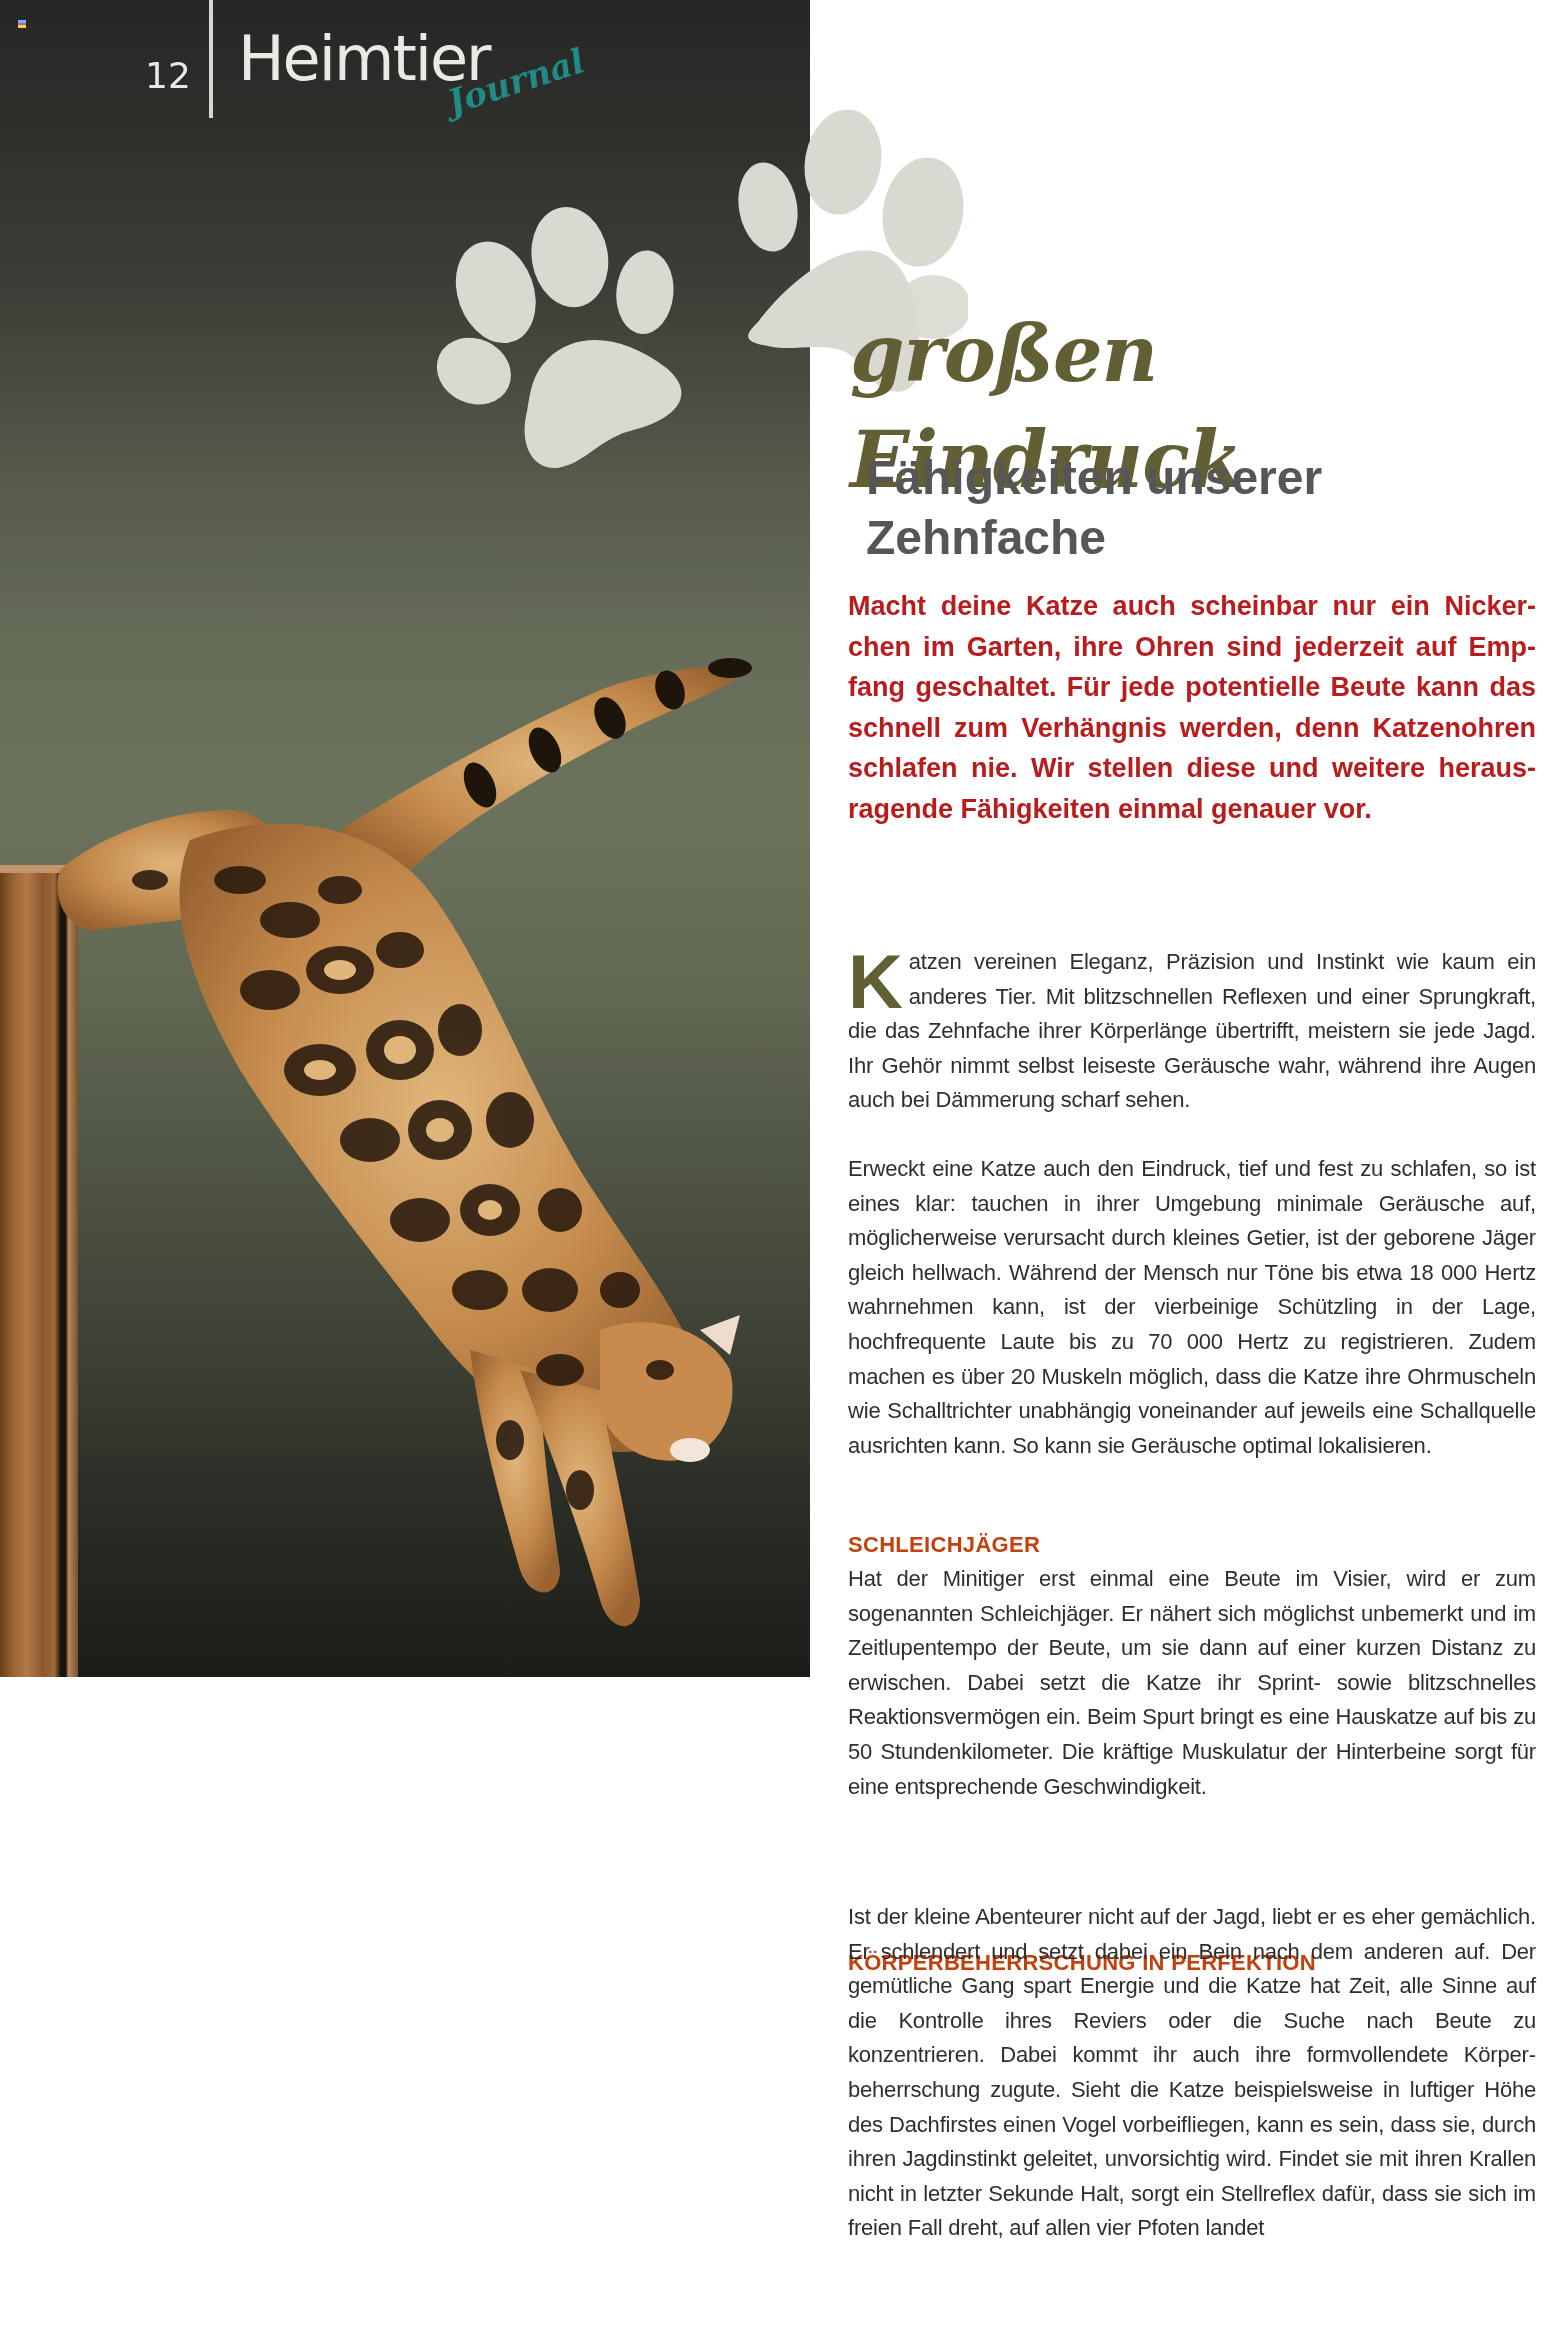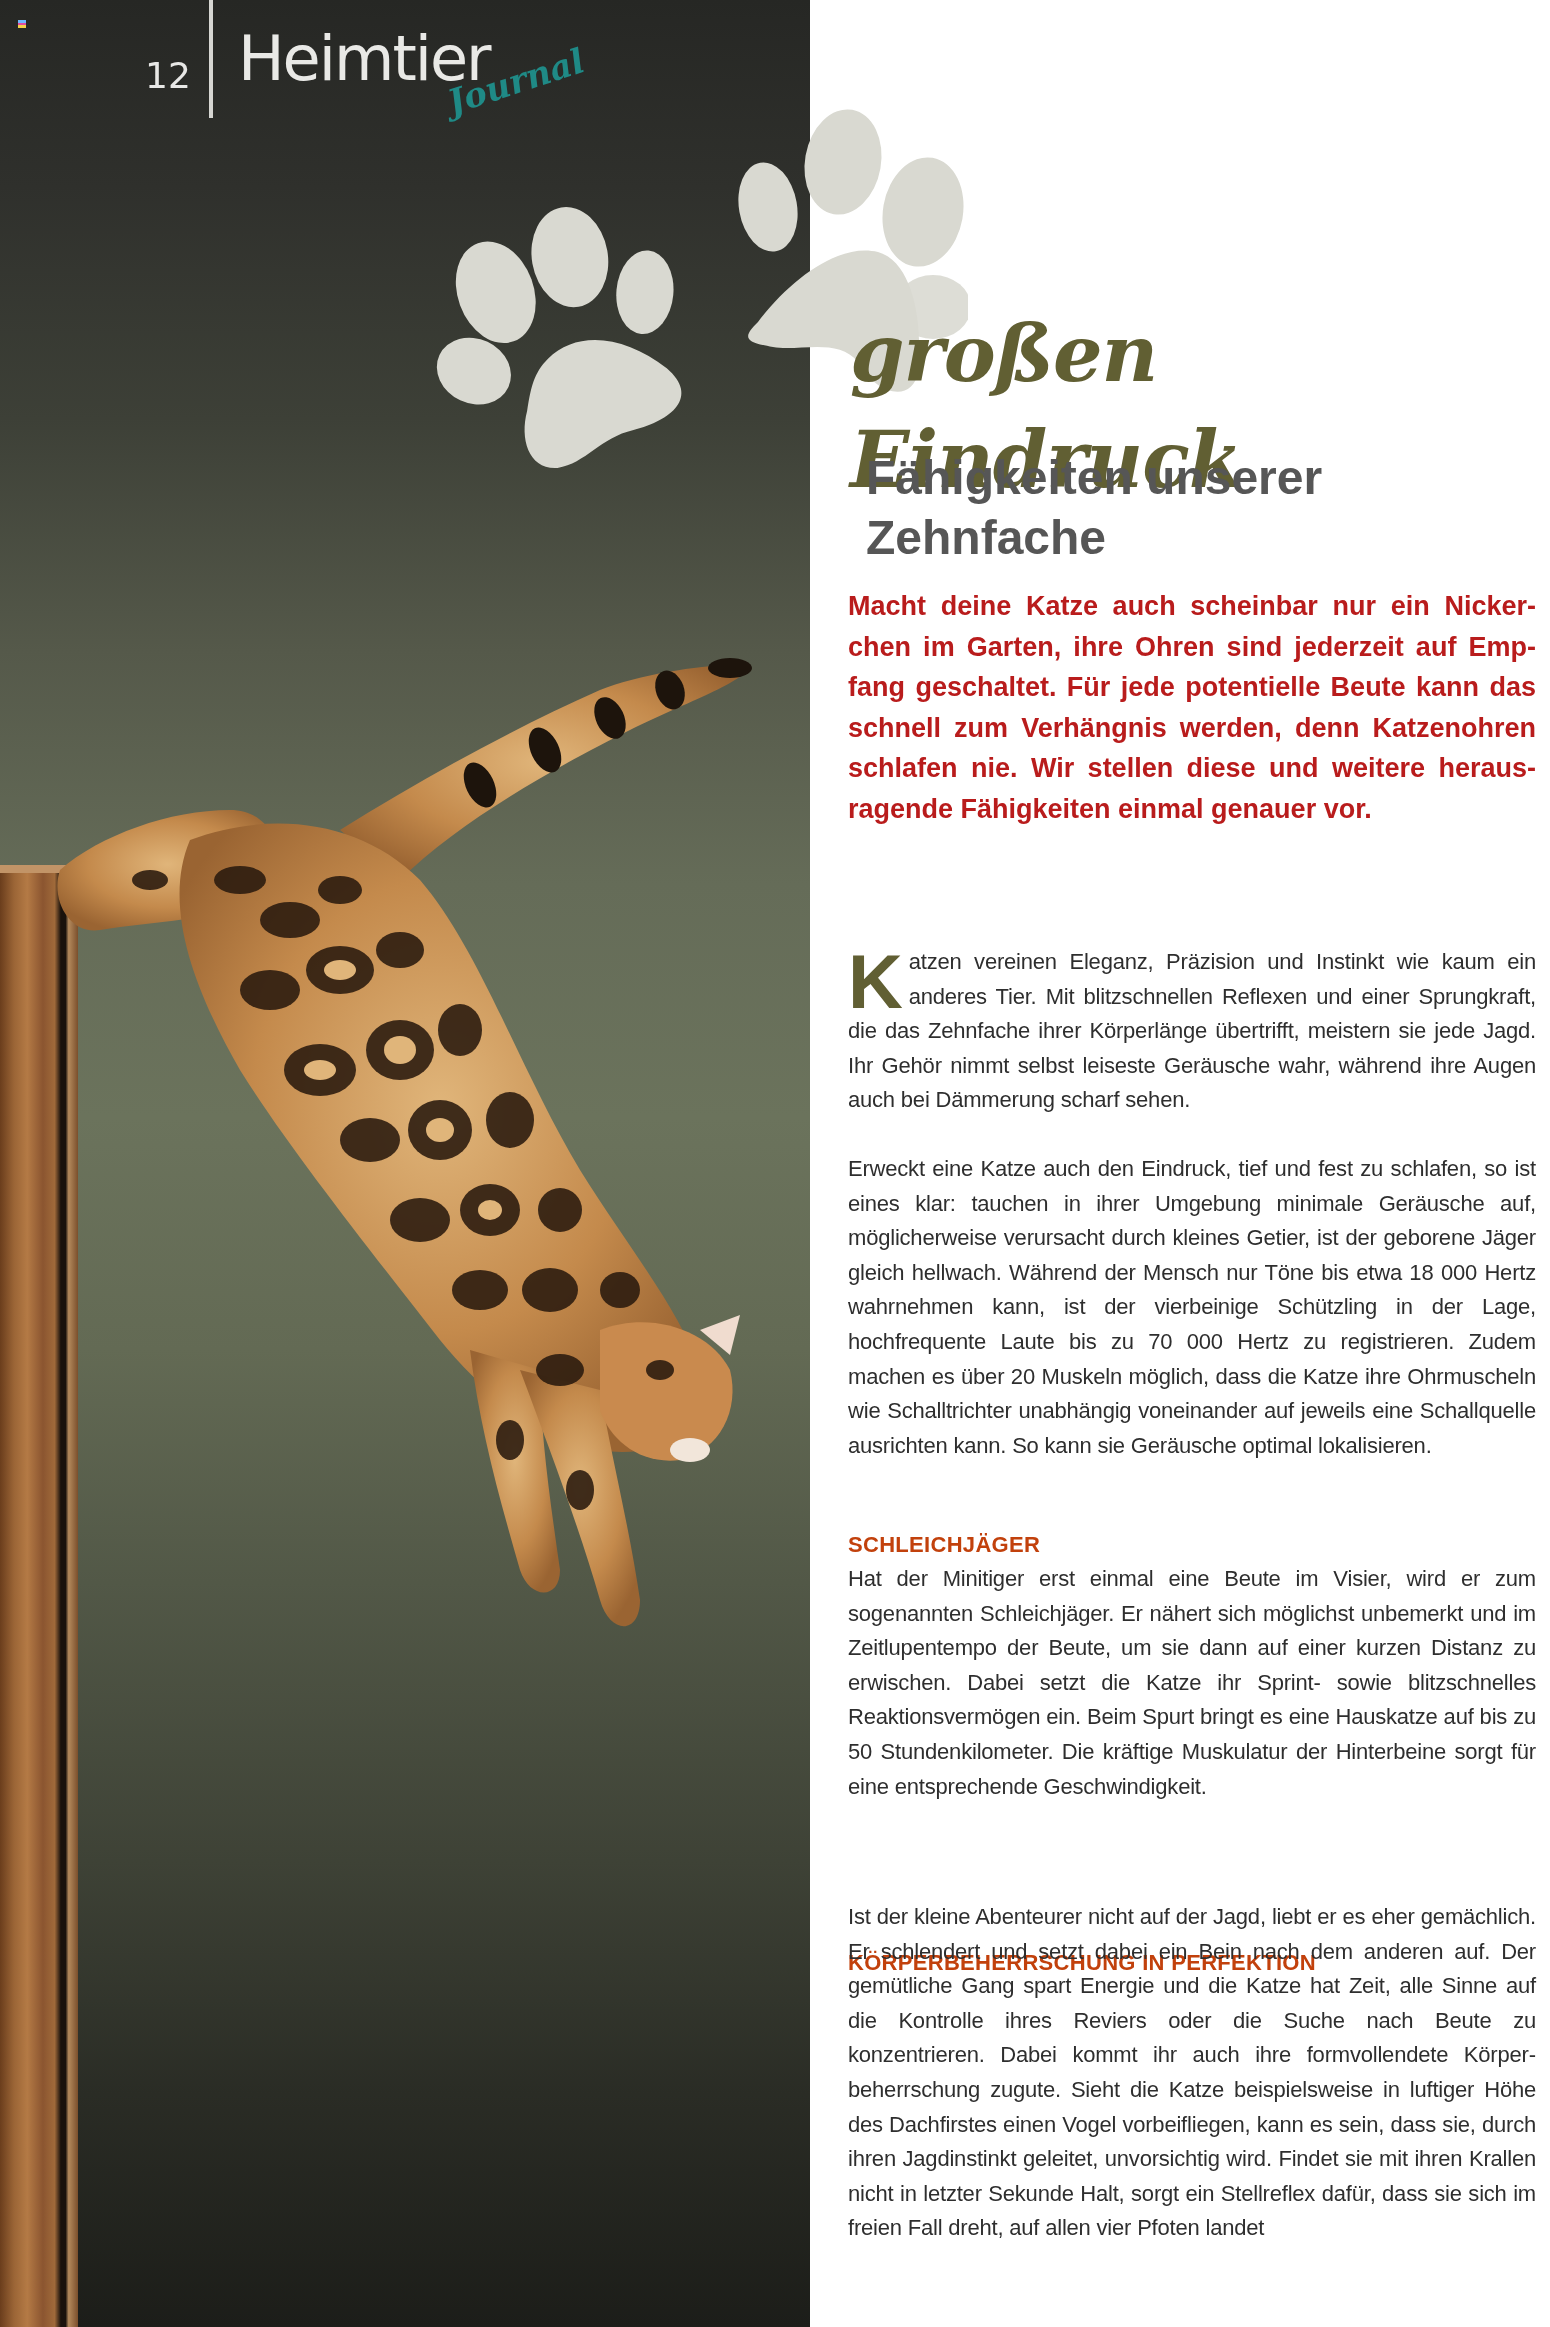--- a/index.html
+++ b/index.html
@@ -1,17 +1,17 @@
 <!DOCTYPE html>
 <html><head>
 <meta charset="utf-8">
 <style>
   html, body { margin:0; padding:0; }
   body { width:1550px; height:2327px; position:relative; overflow:hidden; background:#ffffff; font-family:"Liberation Sans", sans-serif; }
-  .left-panel { position:absolute; left:0; top:0; width:810px; height:2327px;
+  .left-panel { position:absolute; left:0; top:0; width:810px; height:1677px;
     background: linear-gradient(180deg, #262724 0%, #2f302c 8%, #3d4037 18%, #55594a 28%, #656c58 38%, #6b735c 48%, #636a54 58%, #525847 68%, #3e4236 80%, #2a2c25 90%, #1c1d19 100%); overflow:hidden;text-align:center; }
   .mini-flag { position:absolute; left:18px; top:20px; width:8px; height:8px; display:flex; flex-direction:column; }
   .mini-flag span { flex:1; }
   .page-number { position:absolute; left:145px; top:55px; font-size:36px; color:#e8e8e6; font-family:"DejaVu Sans", sans-serif; font-weight:500; }
   .header-divider { position:absolute; left:209px; top:0; width:4px; height:118px; background:#d6d6d2; }
   .brand { position:absolute; left:238px; top:28px; font-size:62px; color:#e9e9e6; font-family:"DejaVu Sans", sans-serif; letter-spacing:-2px; line-height:1; }
   .brand-sub { position:absolute; left:455px; top:82px; font-size:34px; color:#1f8a86; font-family:"DejaVu Serif", serif; font-style:italic; font-weight:bold; transform:rotate(-18deg); transform-origin:left bottom; }
   .paw { position:absolute; }
   .paw svg { width:100%; height:100%; display:block; }
   .post { position:absolute; left:0; top:865px; width:78px; height:1462px;

